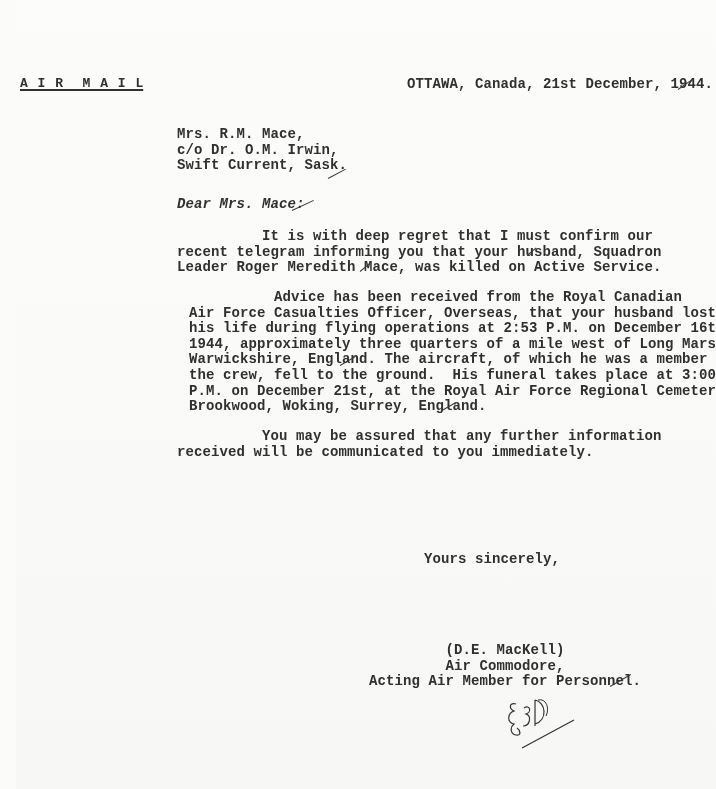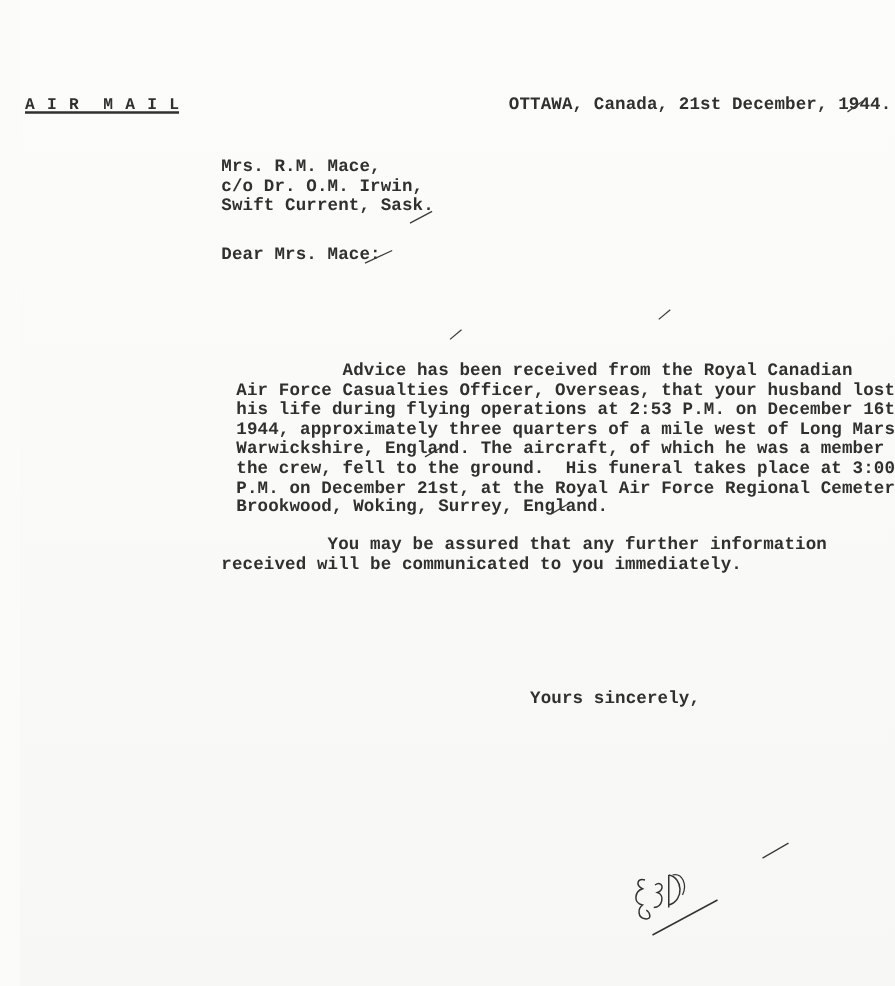--- a/index.html
+++ b/index.html
@@ -28,21 +28,21 @@
       left: 4px; top: 76px;
       font-size: 13px;
       letter-spacing: 0px;
       text-decoration: underline;
       text-decoration-thickness: 1.5px;
       text-underline-offset: 2px;
       word-spacing: 2px;
     }
     .dateline { left: 391px; top: 77px; }
     .addr { left: 161px; top: 127px; }
-    .salutation { left: 161px; top: 197px; }
+    .salutation { left: 161px; top: 197px; font-style: italic; }
     .p1 { left: 161px; top: 229px; }
     .p2 { left: 173px; top: 290px; }
     .p3 { left: 161px; top: 429px; }
     .p4 { left: 161px; top: 475px; }
     .closing { left: 408px; top: 552px; font-family: Liberation Mono, monospace; }
     .sigblock { left: 353px; top: 643px; text-align: center; }
     .tick {
       position: absolute;
       border-top: 1.5px solid #3a3a3a;
       transform-origin: left center;
@@ -62,39 +62,45 @@
   <div class="tick" style="left:662px;top:89px;width:19px;transform:rotate(-35deg);"></div>
 
   <div class="tx addr">Mrs. R.M. Mace,
 c/o Dr. O.M. Irwin,
 Swift Current, Sask.</div>
   <div class="tick" style="left:312px;top:178px;width:20px;transform:rotate(-28deg);"></div>
 
   <div class="tx salutation">Dear Mrs. Mace:</div>
   <div class="tick" style="left:276px;top:210px;width:24px;transform:rotate(-25deg);"></div>
 
+  <div class="tx p1">          It is with deep regret that I must confirm our
+recent telegram informing you that your husband, Squadron
+Leader Roger Meredith Mace, was killed on Active Service.</div>
   <div class="tick" style="left:511px;top:255px;width:12px;transform:rotate(-40deg);"></div>
   <div class="tick" style="left:344px;top:271px;width:12px;transform:rotate(-40deg);"></div>
 
   <div class="tx p2">          Advice has been received from the Royal Canadian
 Air Force Casualties Officer, Overseas, that your husband lost
 his life during flying operations at 2:53 P.M. on December 16th,
 1944, approximately three quarters of a mile west of Long Marston,
 Warwickshire, England. The aircraft, of which he was a member of
 the crew, fell to the ground.  His funeral takes place at 3:00
 P.M. on December 21st, at the Royal Air Force Regional Cemetery,
 Brookwood, Woking, Surrey, England.</div>
   <div class="tick" style="left:324px;top:365px;width:17px;transform:rotate(-30deg);"></div>
   <div class="tick" style="left:426px;top:410px;width:15px;transform:rotate(-30deg);"></div>
 
   <div class="tx p3">          You may be assured that any further information
 received will be communicated to you immediately.</div>
 
   <div class="tx closing">Yours sincerely,</div>
 
+  <div class="tx sigblock">(D.E. MacKell)
+Air Commodore,
+Acting Air Member for Personnel.</div>
   <div class="tick" style="left:594px;top:686px;width:24px;transform:rotate(-30deg);"></div>
 
   <svg class="signature" viewBox="0 0 90 60">
     <path d="M14 10 C8 8 6 14 12 17 C6 19 4 28 12 30 C8 33 8 40 14 41 M14 41 C20 42 18 36 15 34" fill="none" stroke="#333" stroke-width="1.2"></path>
     <path d="M22 14 C28 10 30 18 24 20 C30 22 28 32 21 32" fill="none" stroke="#333" stroke-width="1.2"></path>
     <path d="M33 6 L33 32 M33 6 C44 8 46 26 33 30" fill="none" stroke="#333" stroke-width="1.2"></path>
     <path d="M36 6 C44 4 48 14 44 22" fill="none" stroke="#333" stroke-width="1"></path>
     <path d="M20 54 L72 26" fill="none" stroke="#333" stroke-width="1.2"></path>
   </svg>
 

